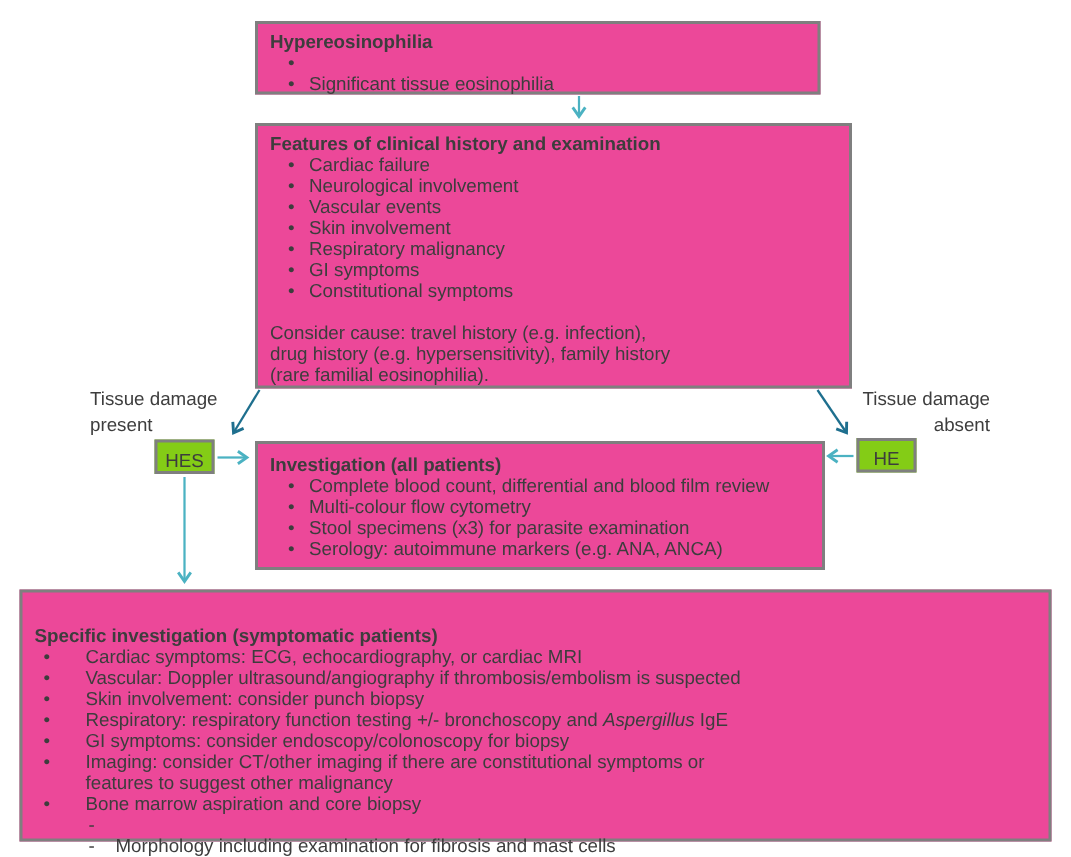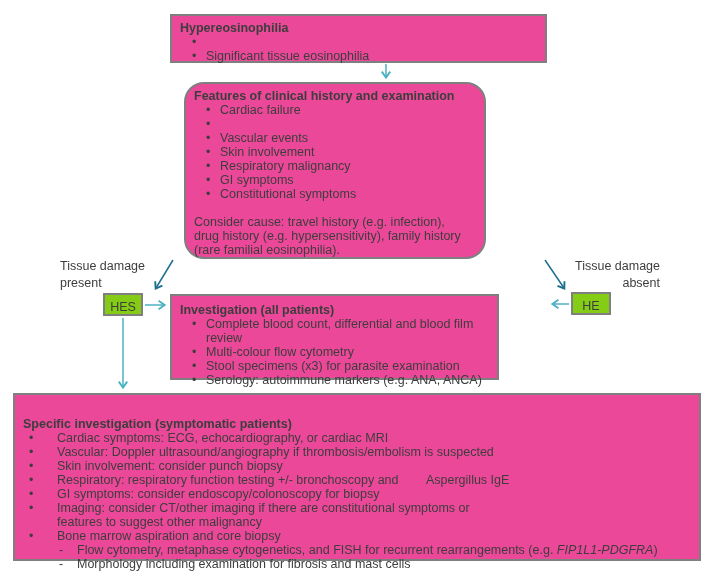--- a/index.html
+++ b/index.html
@@ -67,29 +67,30 @@
         <div class="li lvl0">
           <span class="marker">•</span>
         </div>
         <div class="li lvl0">
           <span class="marker">•</span>
           <span class="li-text"><span>Significant tissue eosinophilia</span></span>
         </div>
       </div>
   </div>
 
-  <div class="box" style="left:184px;top:82px;width:302px;height:177px;border-radius:20px;">
+  <div class="box" style="left:170px;top:82px;width:398px;height:177px;">
     <div class="box-title">Features of clinical history and examination</div>
     <div class="inner-list">
         <div class="li lvl0">
           <span class="marker">•</span>
           <span class="li-text"><span>Cardiac failure</span></span>
         </div>
         <div class="li lvl0">
           <span class="marker">•</span>
+          <span class="li-text"><span>Neurological involvement</span></span>
         </div>
         <div class="li lvl0">
           <span class="marker">•</span>
           <span class="li-text"><span>Vascular events</span></span>
         </div>
         <div class="li lvl0">
           <span class="marker">•</span>
           <span class="li-text"><span>Skin involvement</span></span>
         </div>
         <div class="li lvl0">
@@ -115,21 +116,21 @@
   <div class="side-label" style="left:563px;top:258px;width:97px;text-align:right;">Tissue damage
 absent</div>
 
   <div class="node" style="left:103px;top:293px;width:40px;height:23px;">
     <span>HES</span>
   </div>
   <div class="node" style="left:571px;top:292px;width:40px;height:23px;">
     <span>HE</span>
   </div>
 
-  <div class="box" style="left:170px;top:294px;width:329px;height:86px;padding-top:7px;">
+  <div class="box" style="left:170px;top:294px;width:380px;height:86px;padding-top:7px;">
     <div class="box-title">Investigation (all patients)</div>
     <div class="inner-list">
         <div class="li lvl0">
           <span class="marker">•</span>
           <span class="li-text"><span>Complete blood count, differential and blood film review</span></span>
         </div>
         <div class="li lvl0">
           <span class="marker">•</span>
           <span class="li-text"><span>Multi-colour flow cytometry</span></span>
         </div>
@@ -154,38 +155,37 @@
         <div class="li lvl0">
           <span class="marker">•</span>
           <span class="li-text"><span>Vascular: Doppler ultrasound/angiography if thrombosis/embolism is suspected</span></span>
         </div>
         <div class="li lvl0">
           <span class="marker">•</span>
           <span class="li-text"><span>Skin involvement: consider punch biopsy</span></span>
         </div>
         <div class="li lvl0">
           <span class="marker">•</span>
-          <span class="li-text"><span>Respiratory: respiratory function testing +/- bronchoscopy and </span><span style=" margin-left: 24px;">Aspergillus</span><span> IgE</span></span>
+          <span class="li-text"><span>Respiratory: respiratory function testing +/- bronchoscopy and </span><span style="font-style: italic;">Aspergillus</span><span> IgE</span></span>
         </div>
         <div class="li lvl0">
           <span class="marker">•</span>
           <span class="li-text"><span>GI symptoms: consider endoscopy/colonoscopy for biopsy</span></span>
         </div>
         <div class="li lvl0">
           <span class="marker">•</span>
           <span class="li-text"><span>Imaging: consider CT/other imaging if there are constitutional symptoms or
 features to suggest other malignancy</span></span>
         </div>
         <div class="li lvl0">
           <span class="marker">•</span>
           <span class="li-text"><span>Bone marrow aspiration and core biopsy</span></span>
         </div>
         <div class="li lvl1">
           <span class="marker">-</span>
-          <span class="li-text"><span>Flow cytometry, metaphase cytogenetics, and FISH for recurrent rearrangements (e.g. </span><span style="font-style: italic;">FIP1L1-PDGFRA</span><span>)</span></span>
         </div>
         <div class="li lvl1">
           <span class="marker">-</span>
           <span class="li-text"><span>Morphology including examination for fibrosis and mast cells</span></span>
         </div>
       </div>
   </div>
 
   <svg class="arrows" width="714" height="571" viewBox="0 0 714 571">
     <defs>

